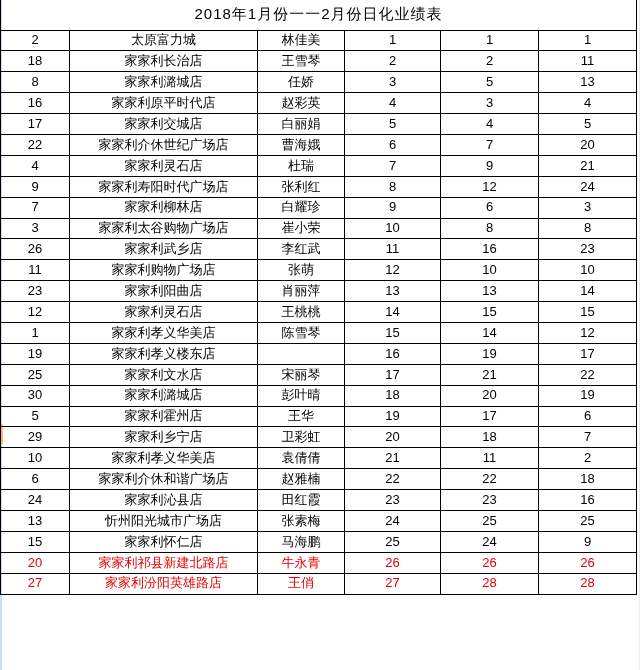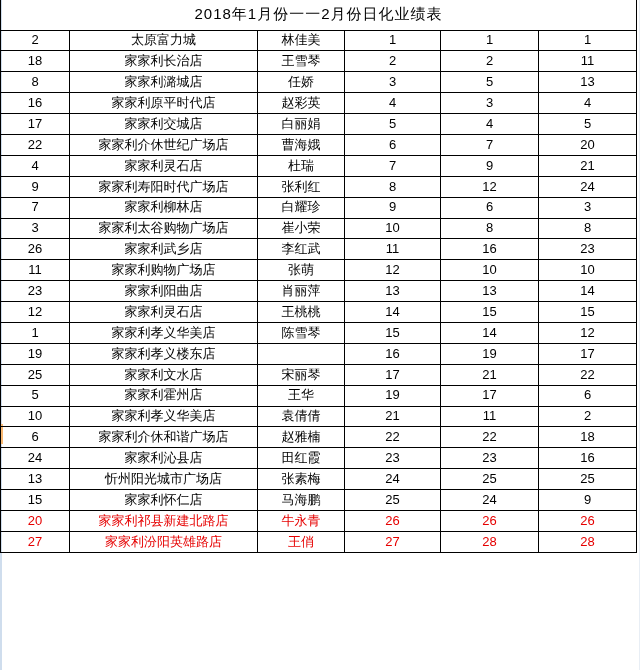--- a/index.html
+++ b/index.html
@@ -208,26 +208,42 @@
     </tr>
       <tr class="data-row">
       <td>25</td>
       <td>家家利文水店</td>
       <td>宋丽琴</td>
       <td>17</td>
       <td>21</td>
       <td>22</td>
     </tr>
       <tr class="data-row">
+      <td>30</td>
+      <td>家家利潞城店</td>
+      <td>彭叶晴</td>
+      <td>18</td>
+      <td>20</td>
+      <td>19</td>
+    </tr>
+      <tr class="data-row">
       <td>5</td>
       <td>家家利霍州店</td>
       <td>王华</td>
       <td>19</td>
       <td>17</td>
       <td>6</td>
+    </tr>
+      <tr class="data-row">
+      <td>29</td>
+      <td>家家利乡宁店</td>
+      <td>卫彩虹</td>
+      <td>20</td>
+      <td>18</td>
+      <td>7</td>
     </tr>
       <tr class="data-row">
       <td>10</td>
       <td>家家利孝义华美店</td>
       <td>袁倩倩</td>
       <td>21</td>
       <td>11</td>
       <td>2</td>
     </tr>
       <tr class="data-row">

